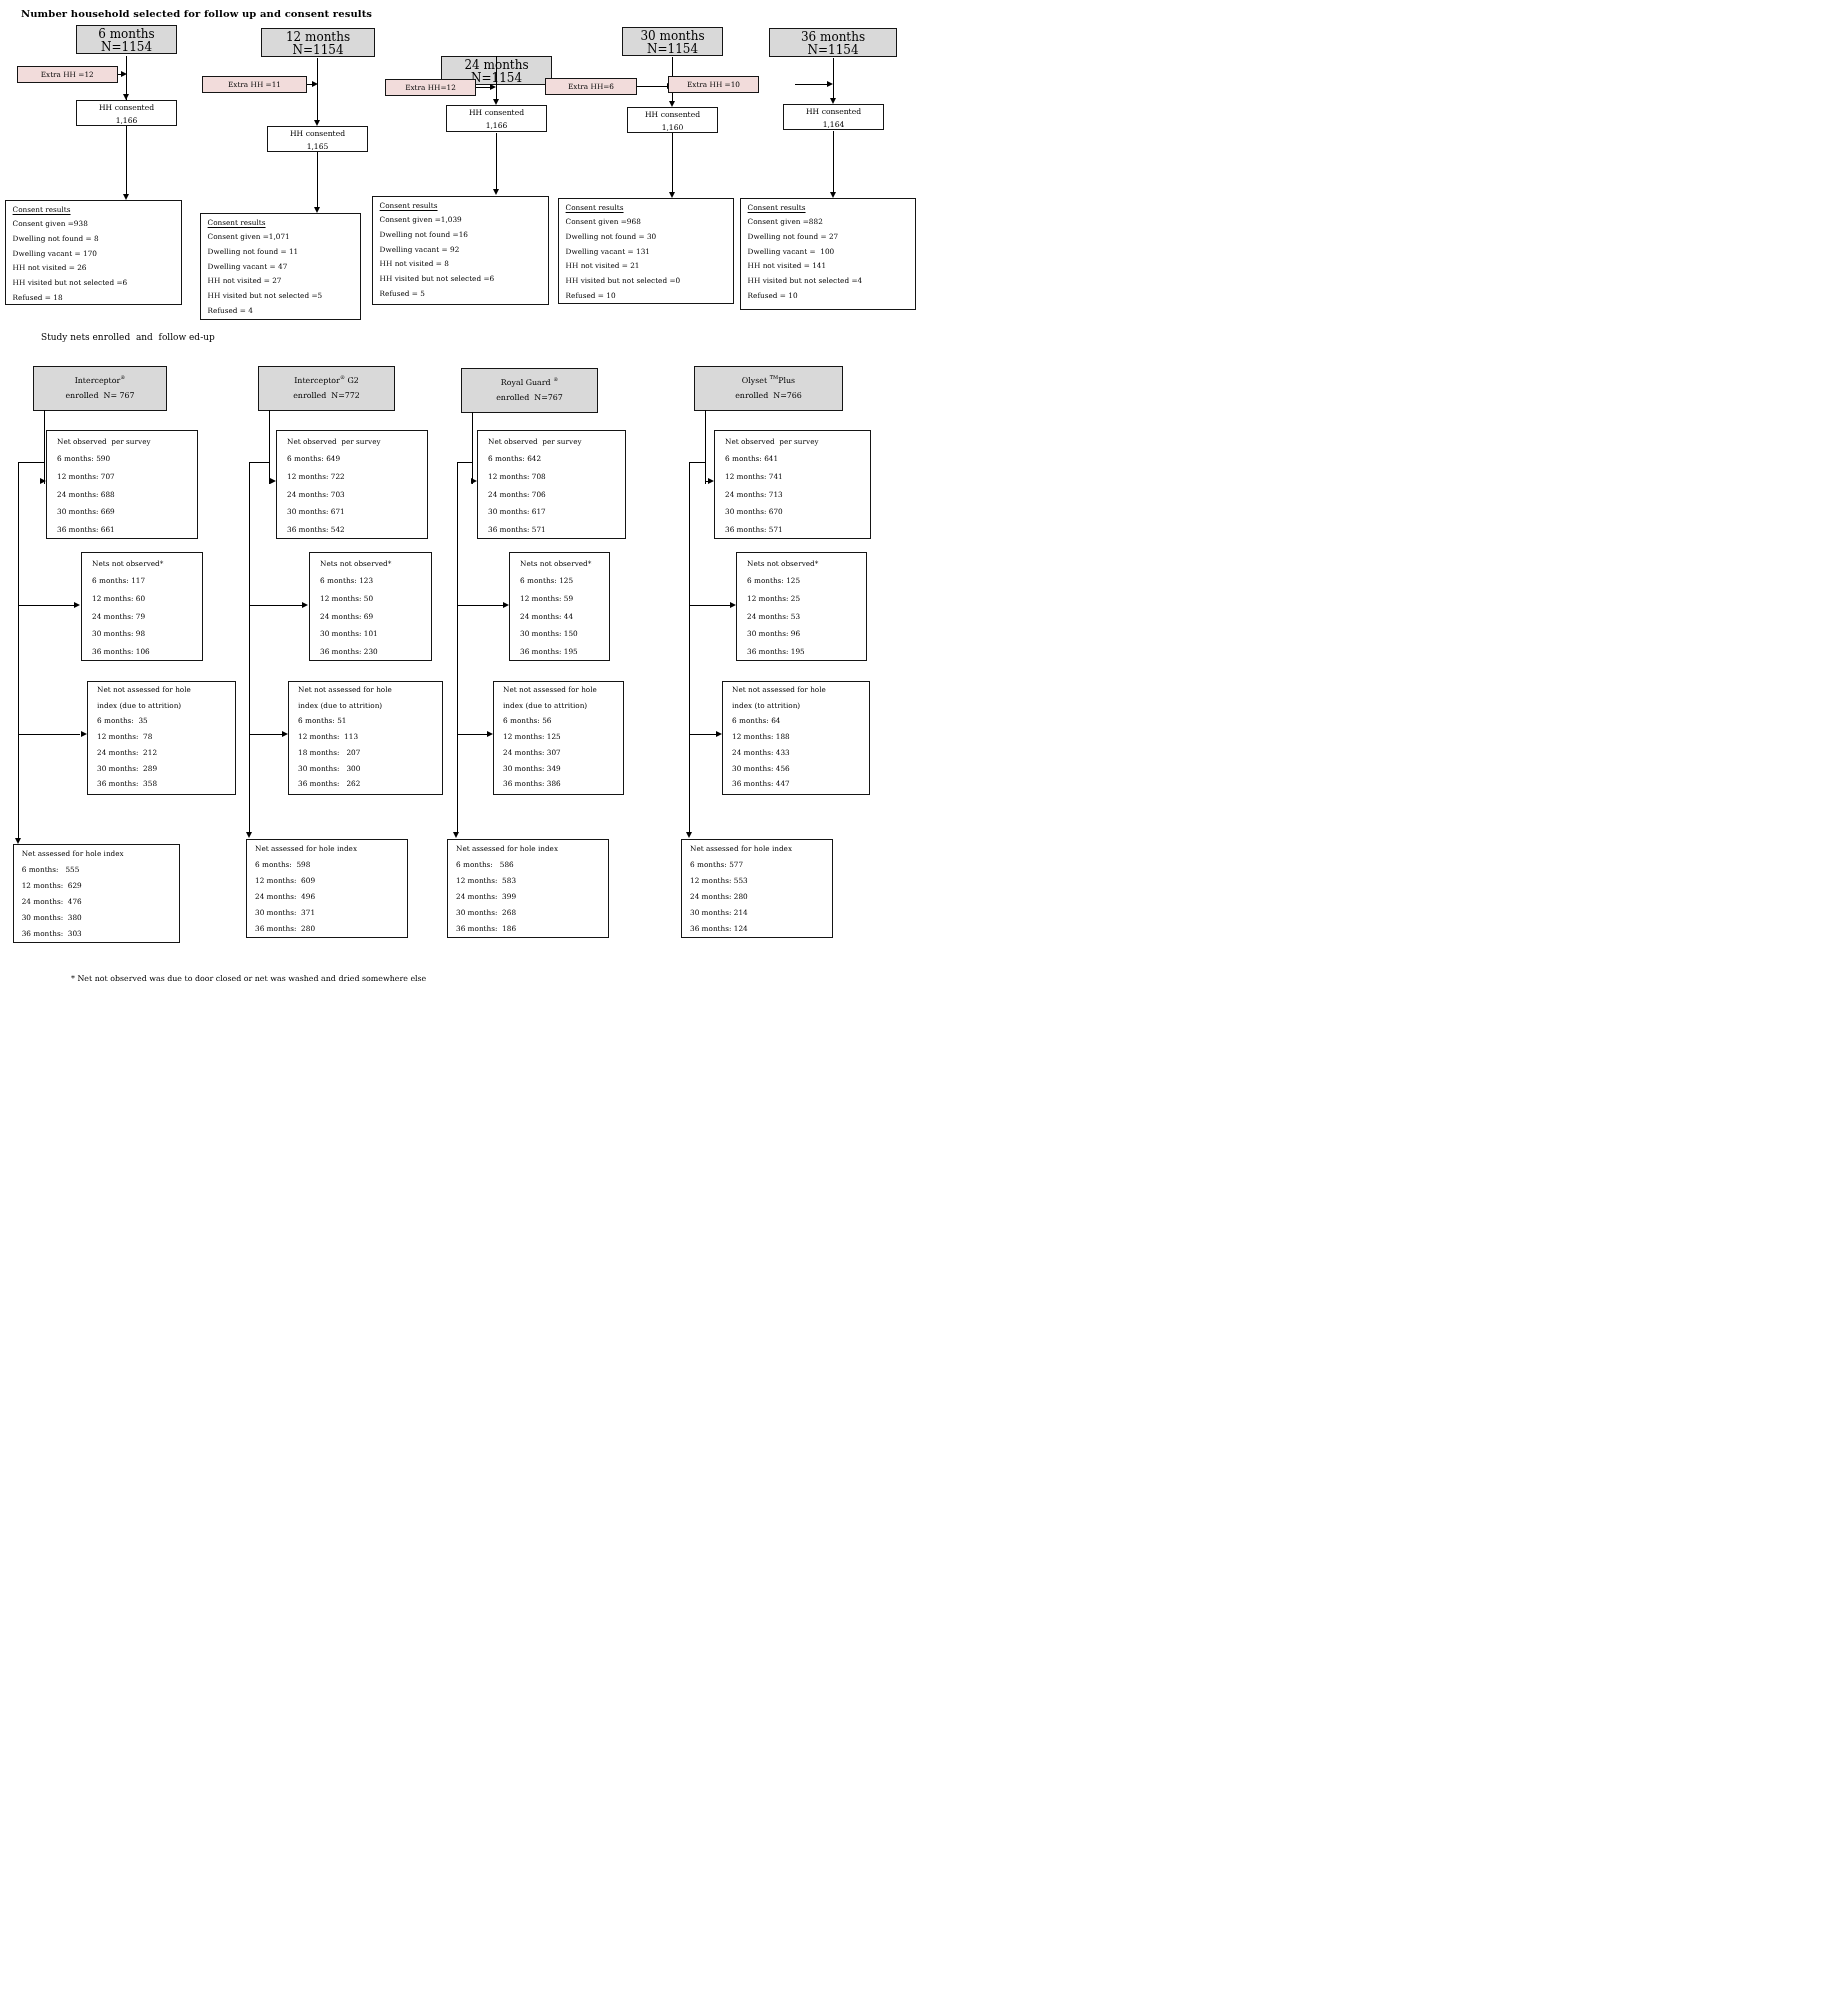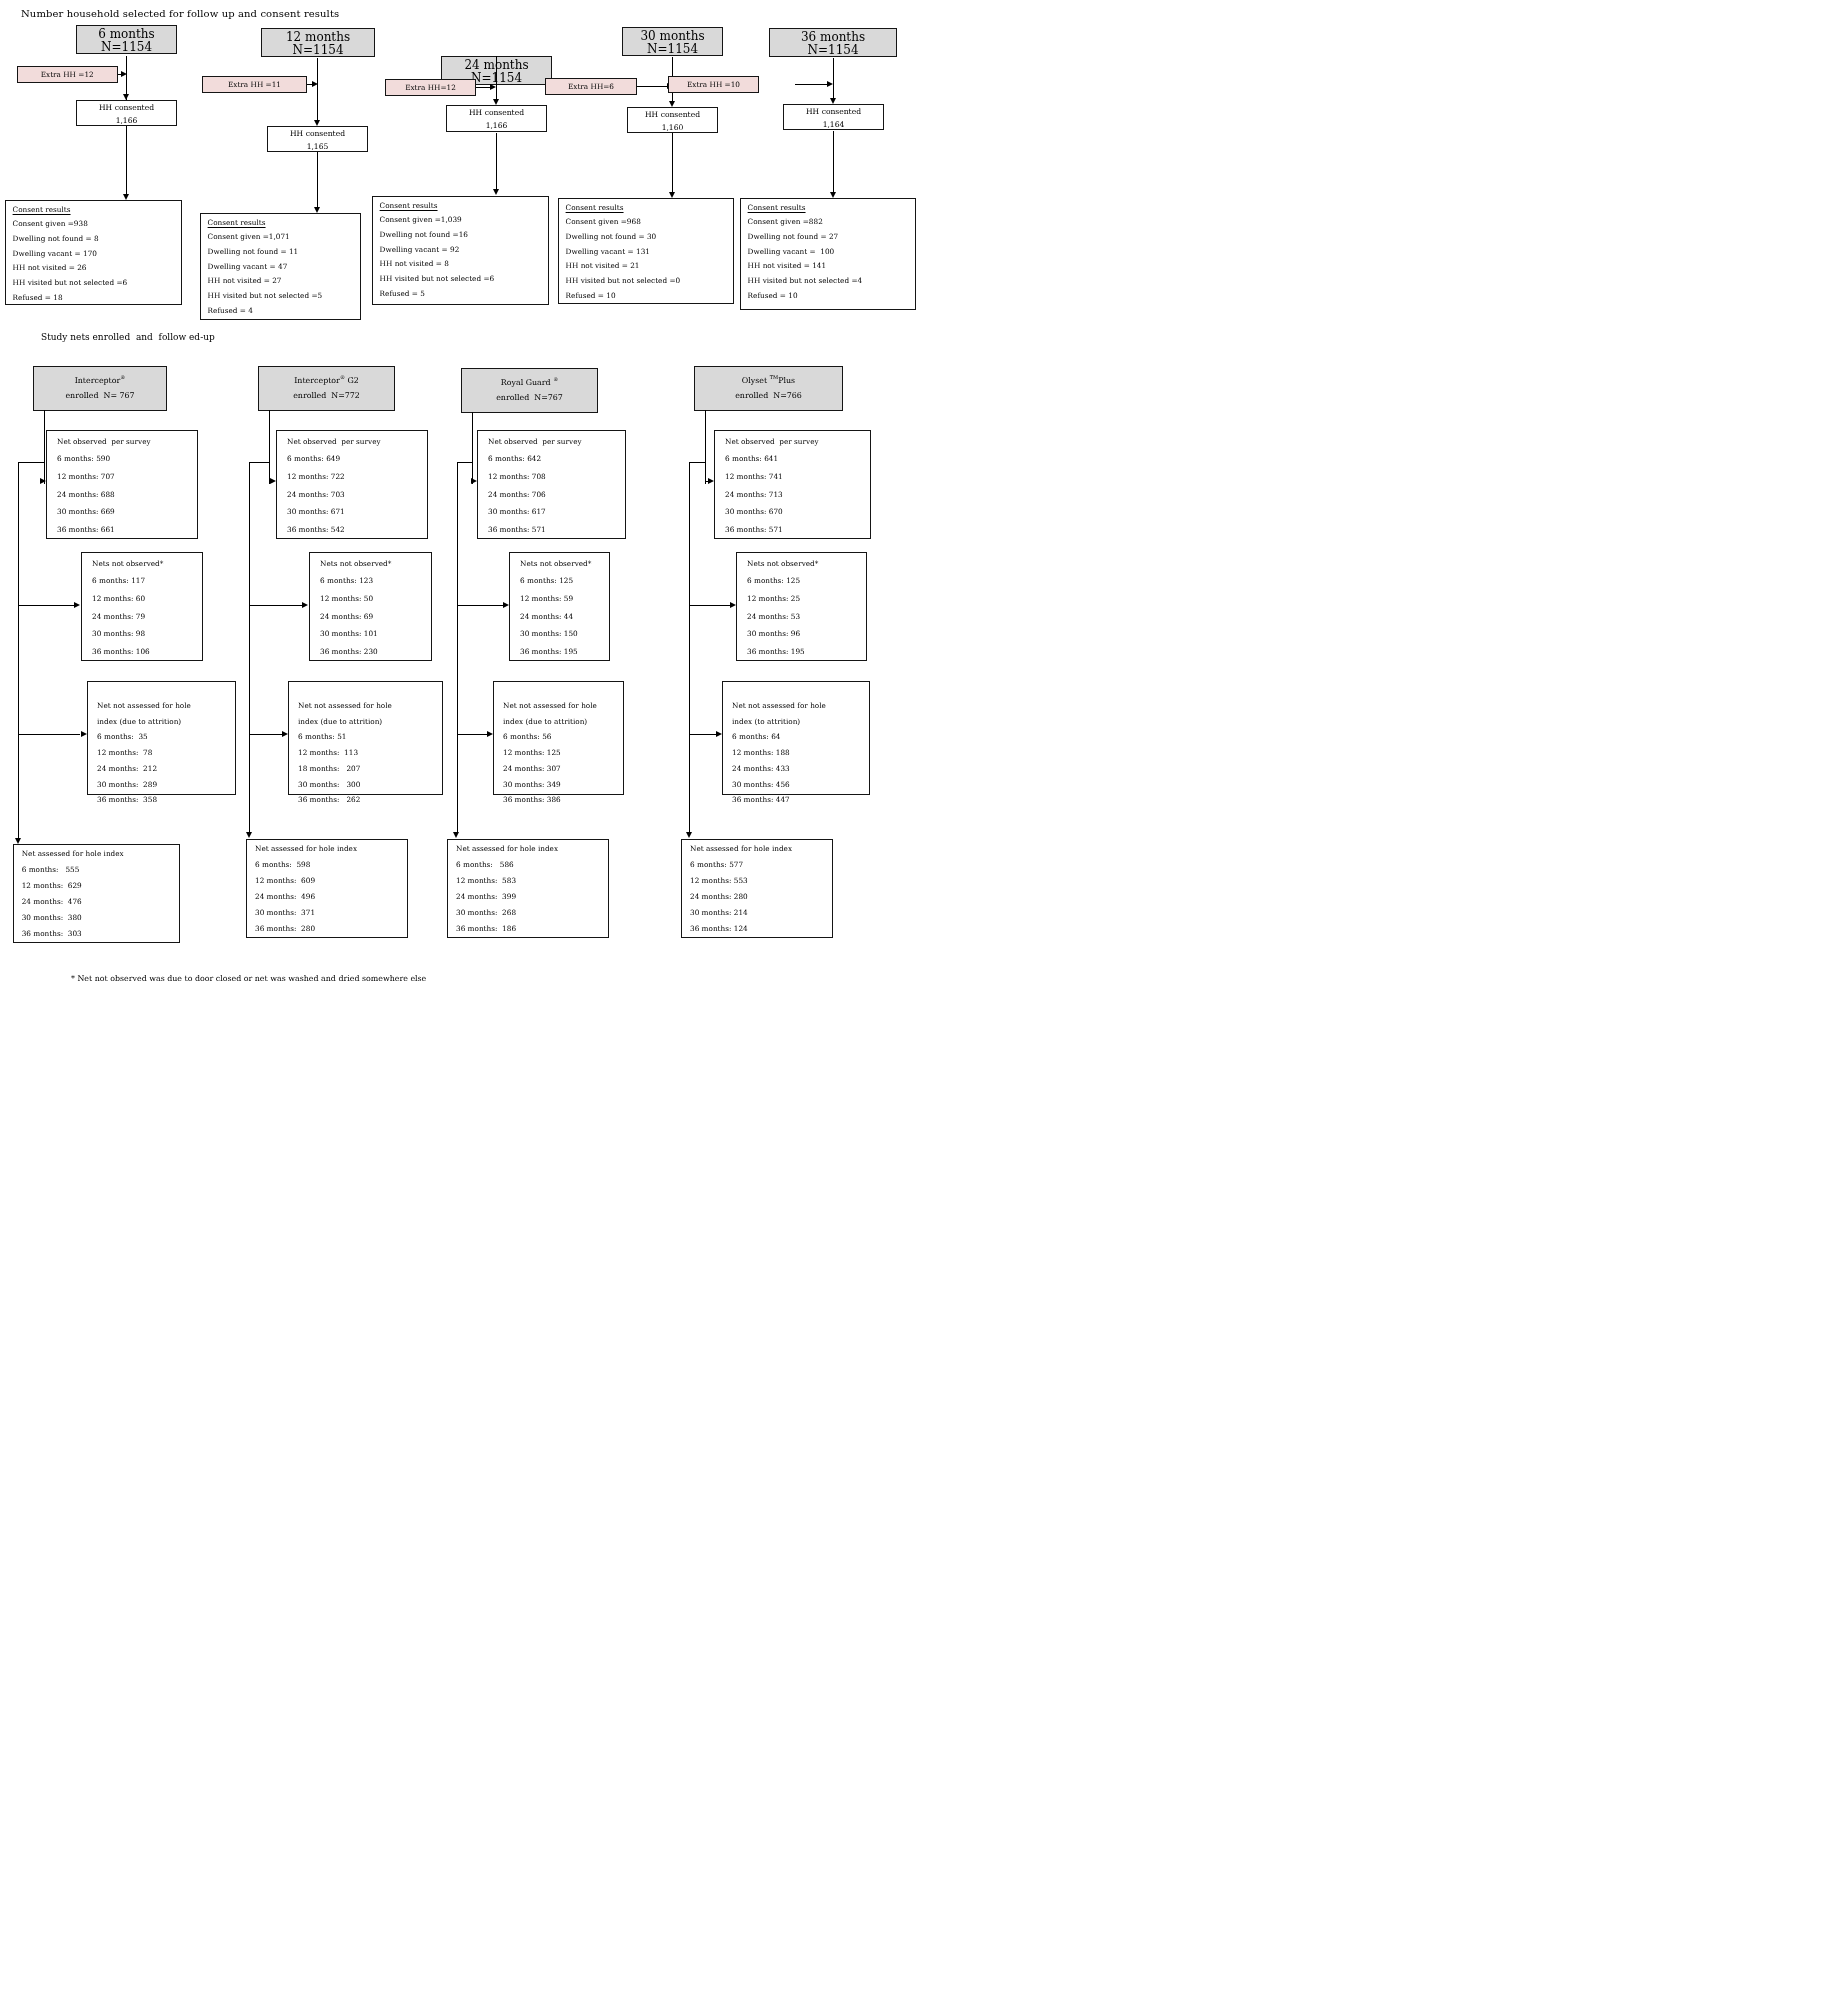--- a/index.html
+++ b/index.html
@@ -3,33 +3,33 @@
 <meta charset="utf-8">
 <style>
   html,body{margin:0;padding:0;background:#ffffff;}
   .canvas{position:relative;width:920px;height:1007px;background:#fff;
           font-family:"DejaVu Serif", "Liberation Serif", serif;color:#000;}
   .box{position:absolute;box-sizing:border-box;border:1px solid #151515;background:#fff;}
   .gray{background:#d9d9d9;text-align:center;}
   .pink{background:#f2dcdb;text-align:center;}
   .center{text-align:center;}
   .t{white-space:pre-wrap;}
-  .top-title{position:absolute;font-size:10px;font-weight:normal;letter-spacing:0.1px;}
+  .top-title{position:absolute;font-size:10px;font-weight:bold;letter-spacing:0.1px;}
   .sec2-title{position:absolute;font-size:9px;}
   .tp-line{font-size:12px;line-height:13px;}
   .tp-pad{padding-top:2px;}
   .pink-line{font-size:7.3px;line-height:16.7px;}
   .hh-pad{padding-top:1px;}
   .hh-line{font-size:7.6px;line-height:12.7px;}
   .consent-box{font-size:7.3px;line-height:14.7px;padding:1.5px 2px 0 6.6px;}
   .consent-head{display:inline-block;text-decoration:underline;text-decoration-thickness:1px;text-underline-offset:2px;}
   .hdr-box{font-size:7.9px;line-height:15px;padding-top:6px;text-align:center;}
   .hdr-box sup{font-size:5px;line-height:0;}
   .observed-box,.notobs-box{font-size:7.3px;line-height:17.7px;padding:1.5px 2px 0 10px;}
-  .notass-box{font-size:7.3px;line-height:15.7px;padding:16px 2px 0 9px;}
+  .notass-box{font-size:7.3px;line-height:15.7px;padding:0 2px 0 9px;}
   .assessed-box{font-size:7.3px;line-height:16px;padding:1px 2px 0 8px;}
   .vline{position:absolute;width:1px;background:#000;}
   .hline{position:absolute;height:1px;background:#000;}
   .ah-down{position:absolute;width:0;height:0;border-left:3.5px solid transparent;border-right:3.5px solid transparent;border-top:6px solid #000;}
   .ah-right{position:absolute;width:0;height:0;border-top:3.5px solid transparent;border-bottom:3.5px solid transparent;border-left:6px solid #000;}
   .footnote{position:absolute;font-size:7.9px;}
 </style>
 </head>
 <body>
 

